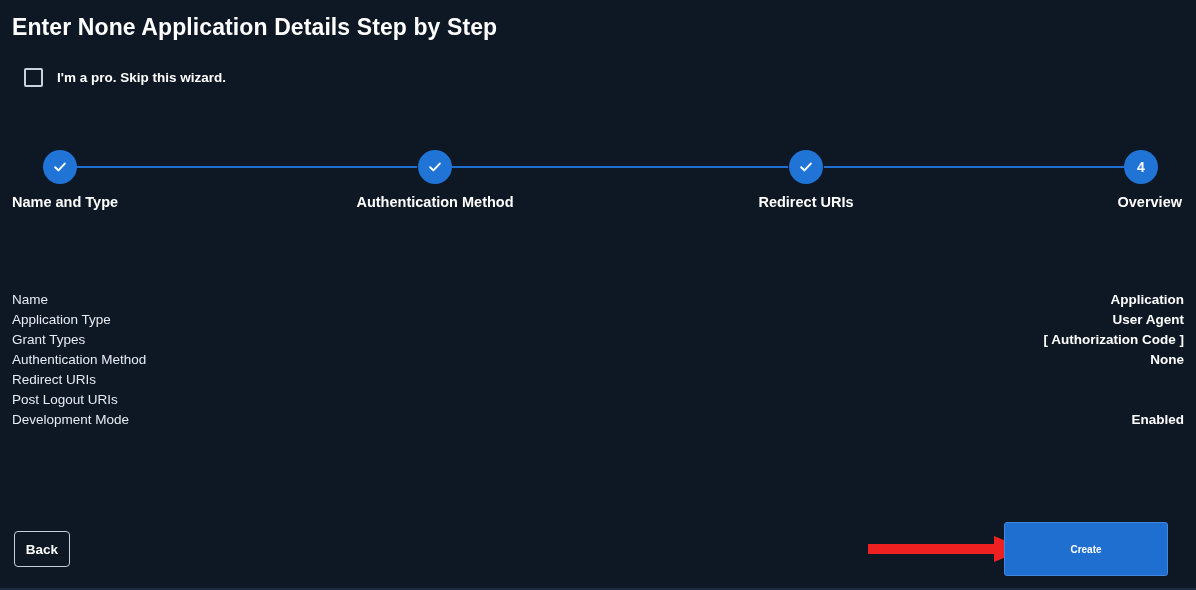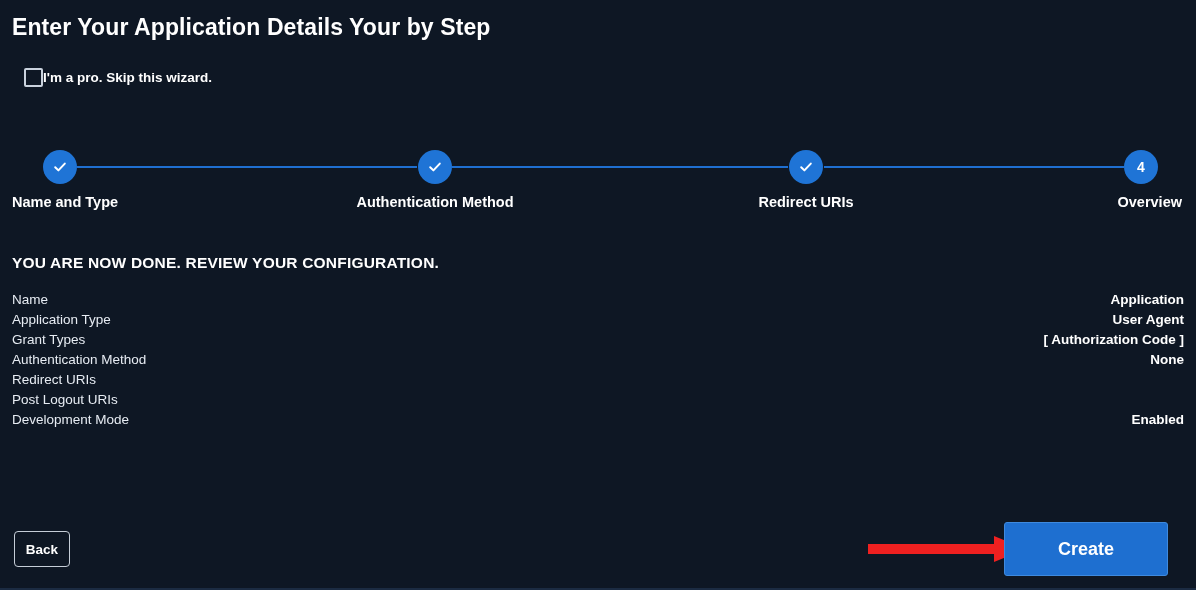--- a/index.html
+++ b/index.html
@@ -29,20 +29,21 @@
     letter-spacing: 0.1px;
     color: #ffffff;
   }
   
   .skip-row {
     position: absolute;
     left: 24px;
     top: 68px;
     display: flex;
     align-items: center;
+    gap: 14px;
   }
   .checkbox {
     width: 19px;
     height: 19px;
     border: 2px solid #c9d2dd;
     border-radius: 2px;
     background: transparent;
     cursor: pointer;
   }
   .skip-label {
@@ -147,21 +148,21 @@
   .create-btn {
     position: absolute;
     left: 1004px;
     top: 522px;
     width: 164px;
     height: 54px;
     background: #1e6fd0;
     border: 1px solid #3f8ade;
     border-radius: 3px;
     color: #ffffff;
-    font-size: 18px;
+    font-size: 10px;
     font-weight: bold;
     font-family: "Liberation Sans", sans-serif;
     cursor: pointer;
     display: flex;
     align-items: center;
     justify-content: center;
   }
   .arrow {
     position: absolute;
     left: 868px;
@@ -169,21 +170,21 @@
     width: 160px;
     height: 28px;
     pointer-events: none;
   }
 </style>
 </head>
 <body>
 
 <div class="page">
 
-  <div class="title">Enter Your Application Details Your by Step</div>
+  <div class="title">Enter None Application Details Step by Step</div>
 
   <div class="skip-row">
     <div class="checkbox"></div>
     <div class="skip-label">I'm a pro. Skip this wizard.</div>
   </div>
 
   <div class="stepper">
     <div class="track" style="left:77px; width:340px;"></div>
     <div class="track" style="left:452px; width:336px;"></div>
     <div class="track" style="left:824px; width:300px;"></div>
@@ -212,21 +213,20 @@
     <div class="step" style="left:1124px;">
       <div class="bubble">4</div>
     </div>
 
     <div class="step-label lbl-left" style="left:12px;">Name and Type</div>
     <div class="step-label lbl-center" style="left:435px;">Authentication Method</div>
     <div class="step-label lbl-center" style="left:806px;">Redirect URIs</div>
     <div class="step-label lbl-right">Overview</div>
   </div>
 
-  <div class="review-head">YOU ARE NOW DONE. REVIEW YOUR CONFIGURATION.</div>
 
   <div class="rows">
     <div class="row">
       <span class="k">Name</span>
       <span class="v">Application</span>
     </div>
     <div class="row">
       <span class="k">Application Type</span>
       <span class="v">User Agent</span>
     </div>

